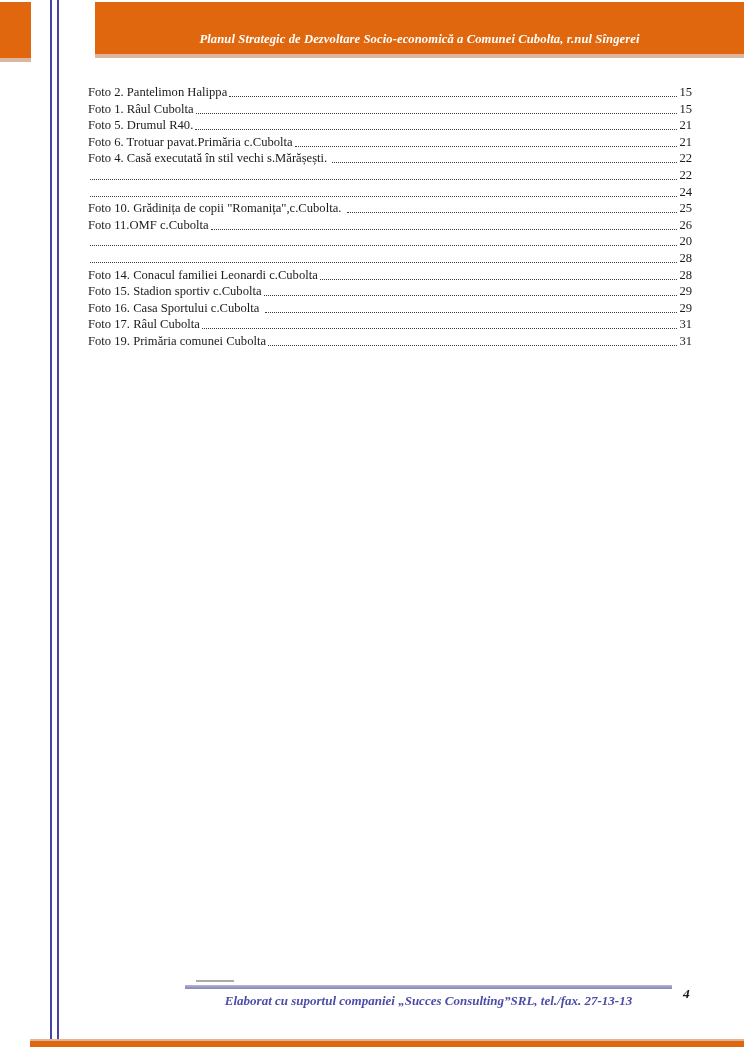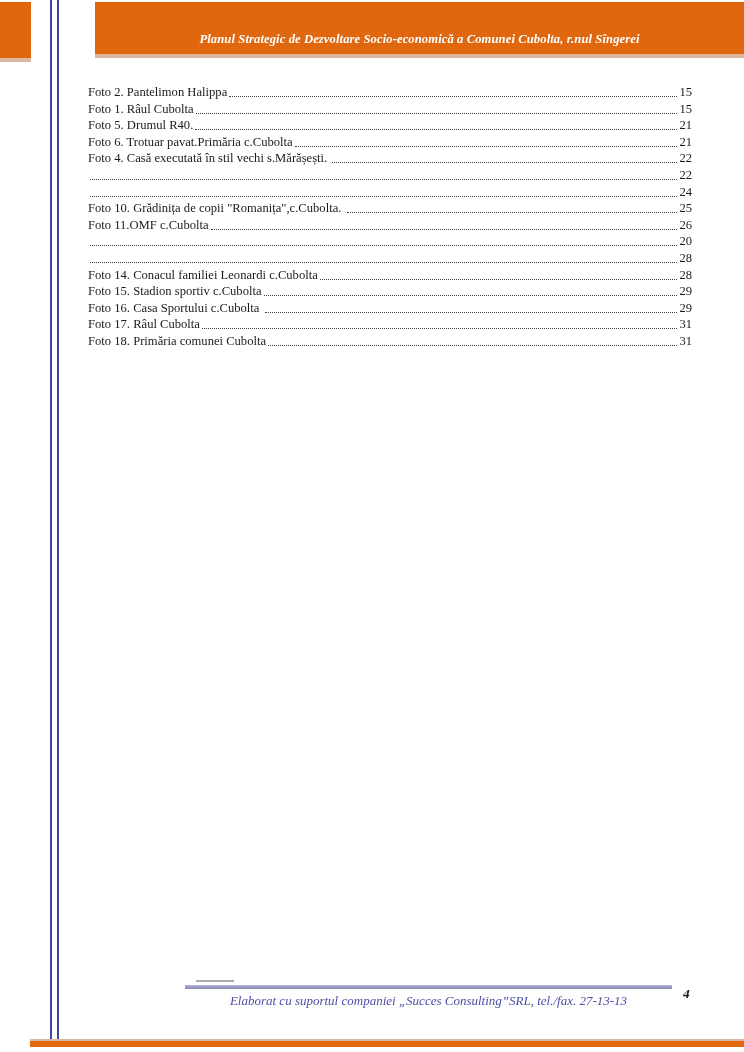--- a/index.html
+++ b/index.html
@@ -88,21 +88,21 @@
     left: 185px; top: 985px;
     width: 487px; height: 4px;
     background: linear-gradient(to bottom, #b9b9d4 0%, var(--frule) 60%, #8c8cb6 100%);
   }
   .footer-credit {
     position: absolute;
     left: 185px; top: 993px;
     width: 487px;
     text-align: center;
     font-size: 13px;
-    font-weight: normal;
+    font-weight: bold;
     font-style: italic;
     color: var(--ftext);
     white-space: nowrap;
   }
   .page-number {
     position: absolute;
     left: 683px; top: 986px;
     font-size: 13.5px;
     font-weight: bold;
     font-style: italic;
@@ -215,21 +215,21 @@
     <span class="toc-page">29</span>
   </div>
 
   <div class="toc-row">
     <span class="toc-label">Foto 17. Râul Cubolta</span>
     <span class="toc-leader"></span>
     <span class="toc-page">31</span>
   </div>
 
   <div class="toc-row">
-    <span class="toc-label">Foto 18. Primăria comunei Cubolta</span>
+    <span class="toc-label">Foto 19. Primăria comunei Cubolta</span>
     <span class="toc-leader"></span>
     <span class="toc-page">31</span>
   </div>
 </div>
 
   <div class="footer-dash"></div>
   <div class="footer-rule"></div>
   <div class="footer-credit">Elaborat cu suportul companiei „Succes Consulting”SRL, tel./fax. 27-13-13</div>
   <div class="page-number">4</div>
 

